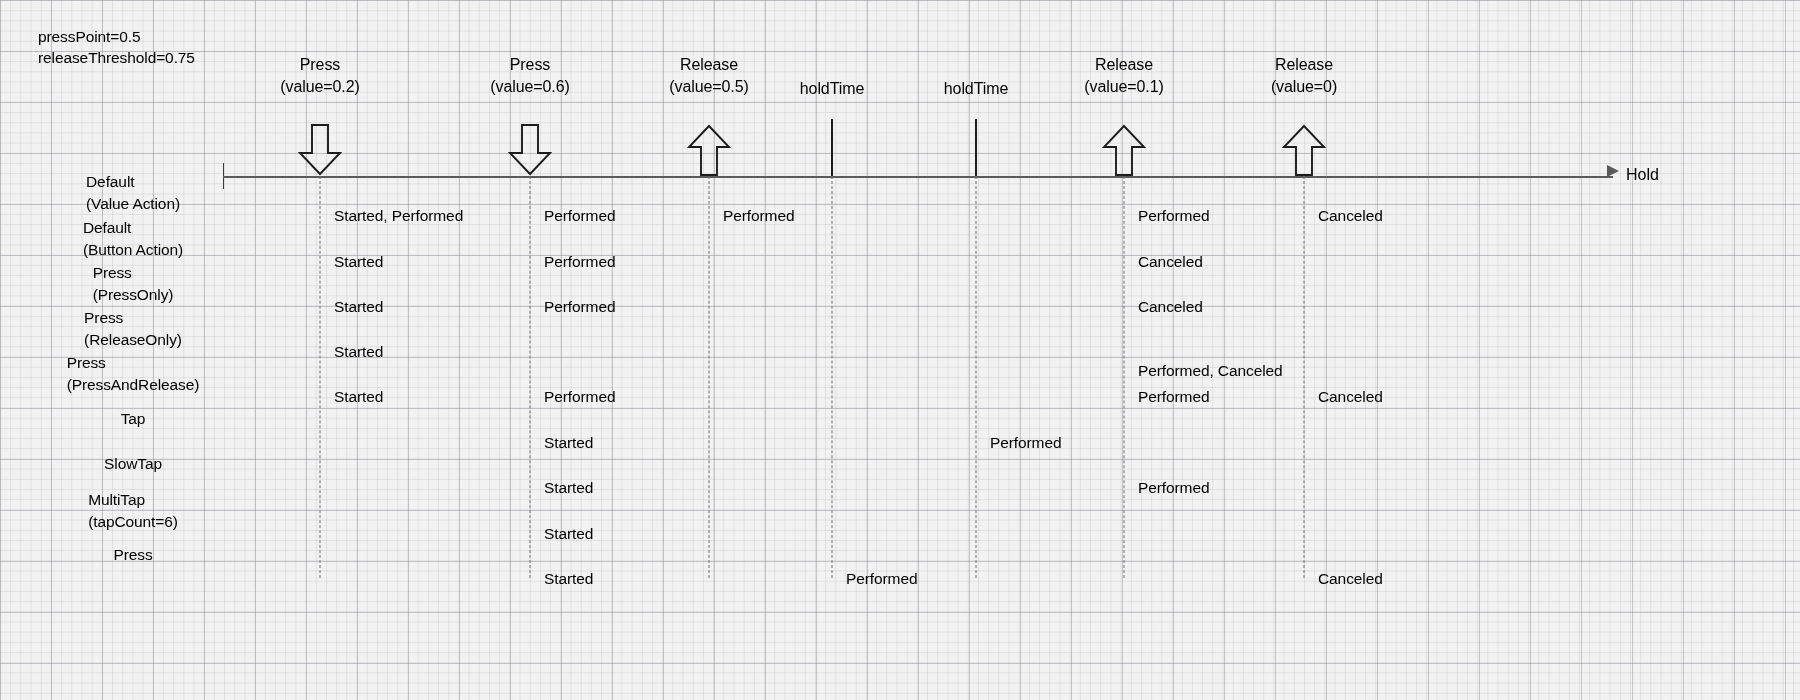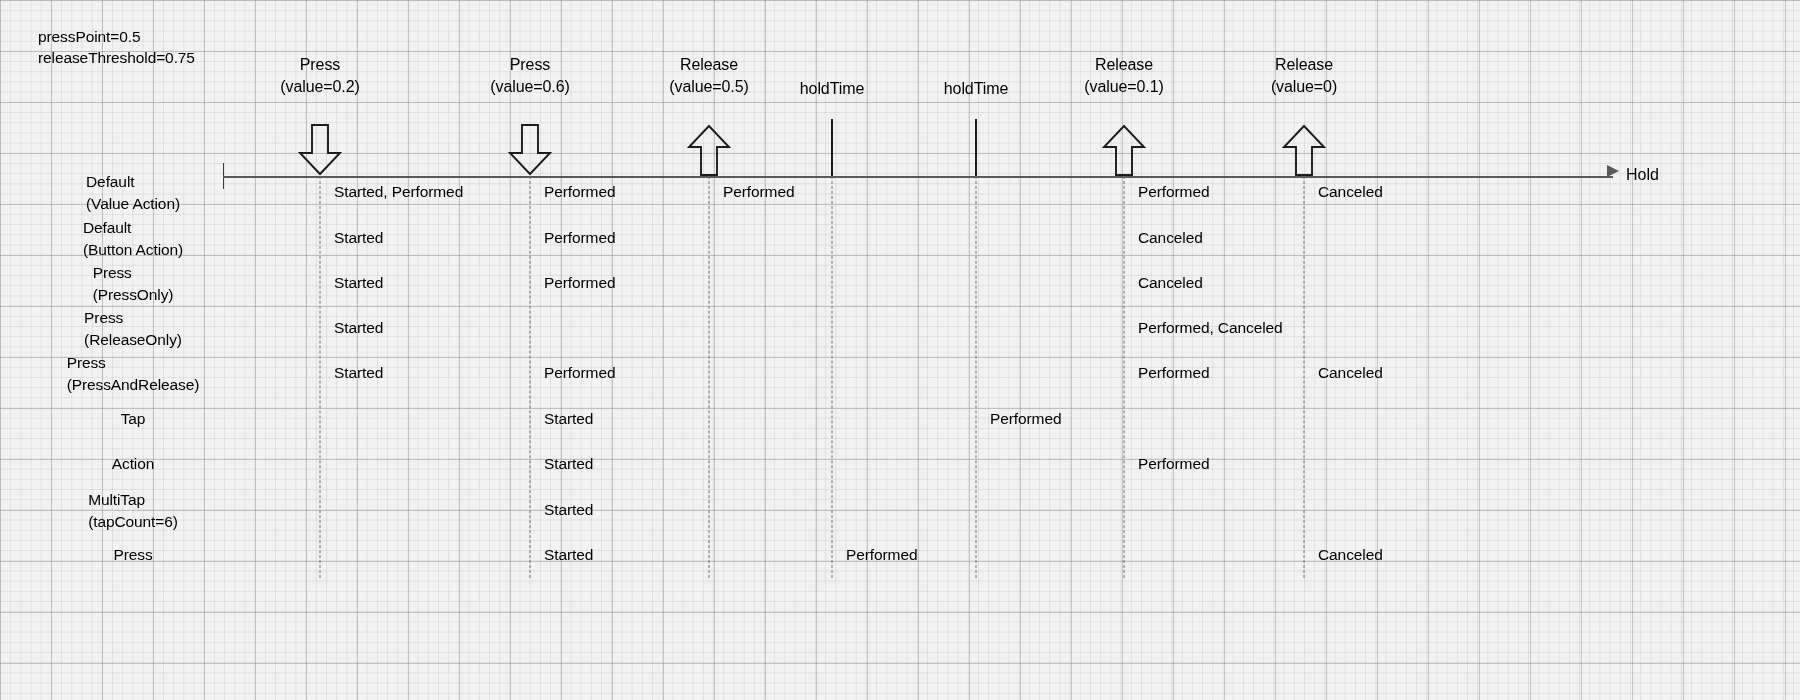--- a/index.html
+++ b/index.html
@@ -86,20 +86,21 @@
     letter-spacing:-0.1px;
   }
 
   
   .cell{
     position:absolute;
     transform:translateY(-50%);
     font-size:15.5px;
     white-space:nowrap;
     letter-spacing:-0.1px;
+    margin-top:24px;
   }
 </style>
 </head>
 <body>
 
 <div id="stage">
 
   <div class="abs" id="params">pressPoint=0.5
 releaseThreshold=0.75</div>
 
@@ -172,31 +173,31 @@
       <div class="cell" style="left: 544px; top: 238px;">Performed</div>
       <div class="cell" style="left: 1138px; top: 238px;">Canceled</div>
       <div class="row-label" style="left: 133px; top: 283px;">Press
 (PressOnly)</div>
       <div class="cell" style="left: 334px; top: 283px;">Started</div>
       <div class="cell" style="left: 544px; top: 283px;">Performed</div>
       <div class="cell" style="left: 1138px; top: 283px;">Canceled</div>
       <div class="row-label" style="left: 133px; top: 328px;">Press
 (ReleaseOnly)</div>
       <div class="cell" style="left: 334px; top: 328px;">Started</div>
-      <div class="cell" style="left: 1138px; top: 328px;">Performed, Canceled</div>
+      <div class="cell" style="left: 1138px; top: 347px;">Performed, Canceled</div>
       <div class="row-label" style="left: 133px; top: 373px;">Press
 (PressAndRelease)</div>
       <div class="cell" style="left: 334px; top: 373px;">Started</div>
       <div class="cell" style="left: 544px; top: 373px;">Performed</div>
       <div class="cell" style="left: 1138px; top: 373px;">Performed</div>
       <div class="cell" style="left: 1318px; top: 373px;">Canceled</div>
       <div class="row-label" style="left: 133px; top: 419px;">Tap</div>
       <div class="cell" style="left: 544px; top: 419px;">Started</div>
       <div class="cell" style="left: 990px; top: 419px;">Performed</div>
-      <div class="row-label" style="left: 133px; top: 464px;">Action</div>
+      <div class="row-label" style="left: 133px; top: 464px;">SlowTap</div>
       <div class="cell" style="left: 544px; top: 464px;">Started</div>
       <div class="cell" style="left: 1138px; top: 464px;">Performed</div>
       <div class="row-label" style="left: 133px; top: 510px;">MultiTap
 (tapCount=6)</div>
       <div class="cell" style="left: 544px; top: 510px;">Started</div>
       <div class="row-label" style="left: 133px; top: 555px;">Press</div>
       <div class="cell" style="left: 544px; top: 555px;">Started</div>
       <div class="cell" style="left: 846px; top: 555px;">Performed</div>
       <div class="cell" style="left: 1318px; top: 555px;">Canceled</div>
     </div>

